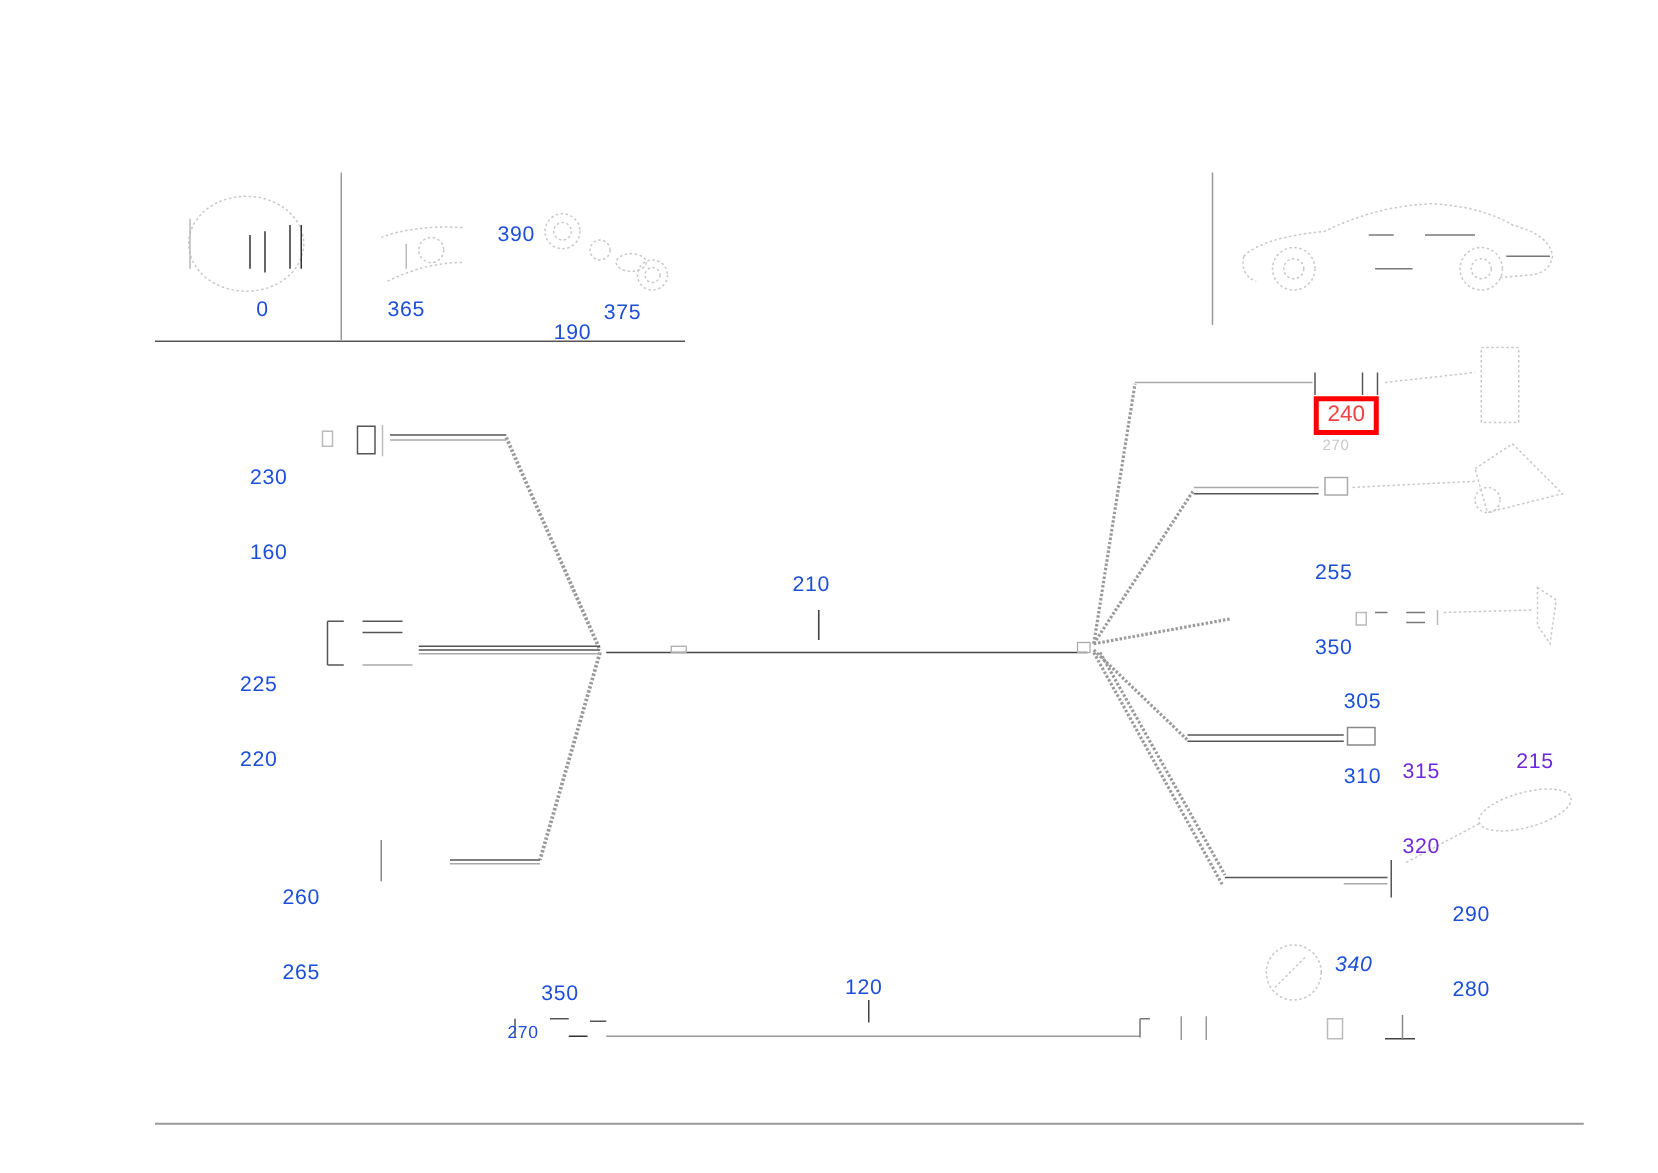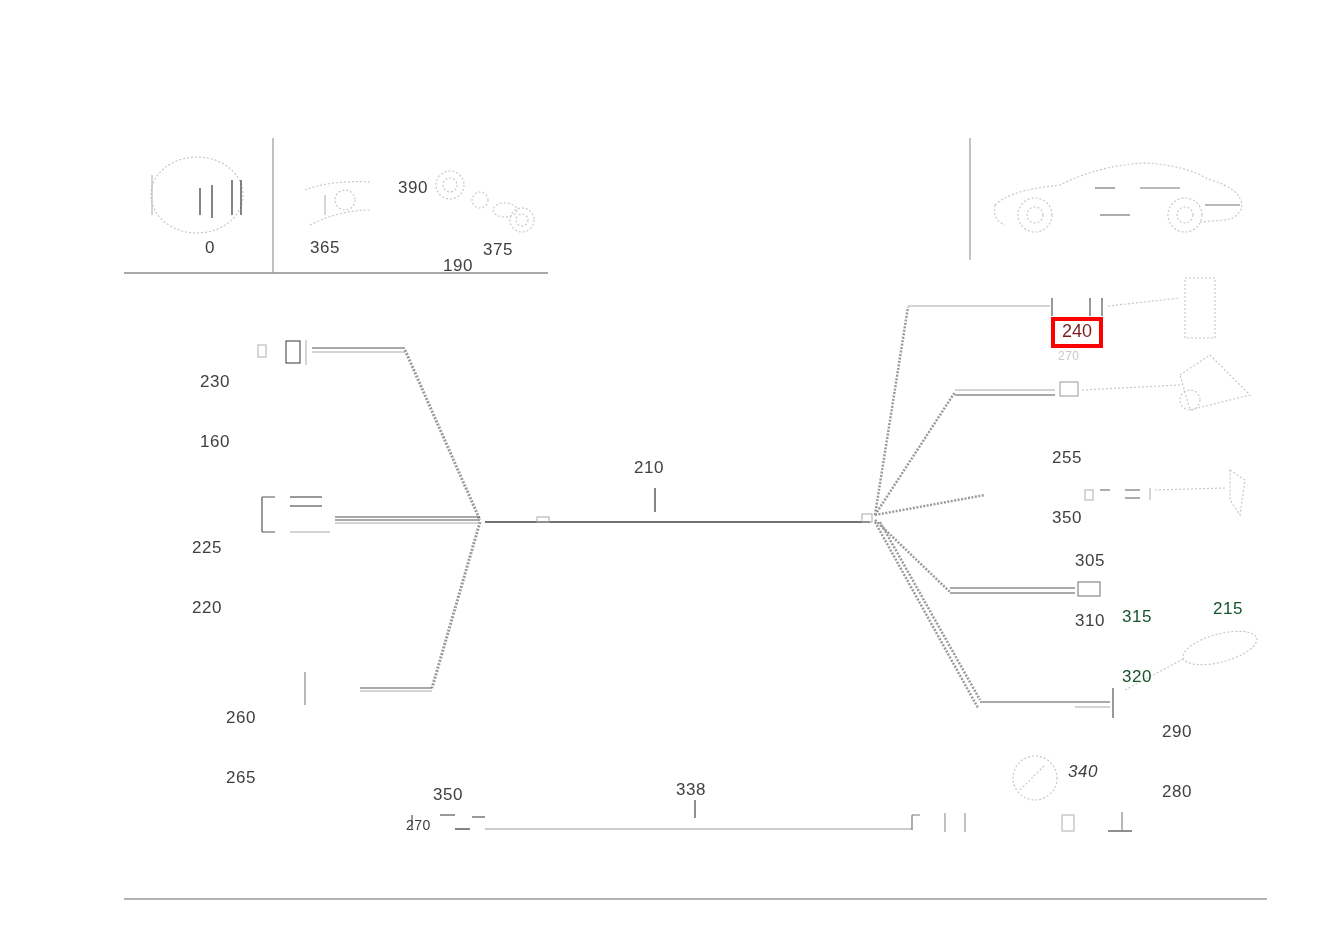--- a/index.html
+++ b/index.html
@@ -1,24 +1,24 @@
 <!DOCTYPE html>
 <html><head>
   <meta charset="utf-8">
   <style>
     html, body { margin: 0; padding: 0; background: #ffffff; }
     body { width: 1326px; height: 938px; position: relative; overflow: hidden;
            font-family: "Liberation Sans", sans-serif; }
     .diagram { position: absolute; left: 0; top: 0; width: 1326px; height: 938px; }
-    .label { position: absolute; font-size: 17px; line-height: 20px; color: #404040;
+    .label { position: absolute; font-size: 17px; line-height: 20px; color: #1d4ed8;
              font-family: "Liberation Sans", sans-serif; letter-spacing: 0.5px; white-space: pre; }
-    .label.dark { color: #14532d; }
+    .label.dark { color: #6d28d9; }
     .label.stack span { display: block; }
     .highlight { position: absolute; border: 4px solid #ff0000; box-sizing: border-box; }
-    .hl-label { position: absolute; font-size: 18px; color: #7f1d1d; text-align: center; }
+    .hl-label { position: absolute; font-size: 18px; color: #ef4444; text-align: center; }
   </style>
 </head>
 <body>
 
 <div class="diagram">
   <svg width="1326" height="938" viewBox="0 0 1326 938" xmlns="http://www.w3.org/2000/svg">
 
     <g stroke="#555" stroke-width="1.2" fill="none">
       <line x1="124" y1="273" x2="548" y2="273"></line>
       <line x1="273" y1="138" x2="273" y2="273" stroke="#999"></line>
@@ -209,15 +209,15 @@
   </div>
   <div class="label dark" style="left:1213px; top:599px;text-align:center;">215</div>
   <div class="label stack" style="left:1162px; top:682px;">
     <span>290</span>
     <span>280</span>
   </div>
 
   
   <div class="label" style="left:433px; top:785px;">350</div>
   <div class="label" style="left:406px; top:815px; font-size:14px;">270</div>
-  <div class="label" style="left:676px; top:780px;">338</div>
+  <div class="label" style="left:676px; top:780px;">120</div>
   <div class="label" style="left:1068px; top:762px;font-style:italic;">340</div>
 </div>
 
 </body></html>

